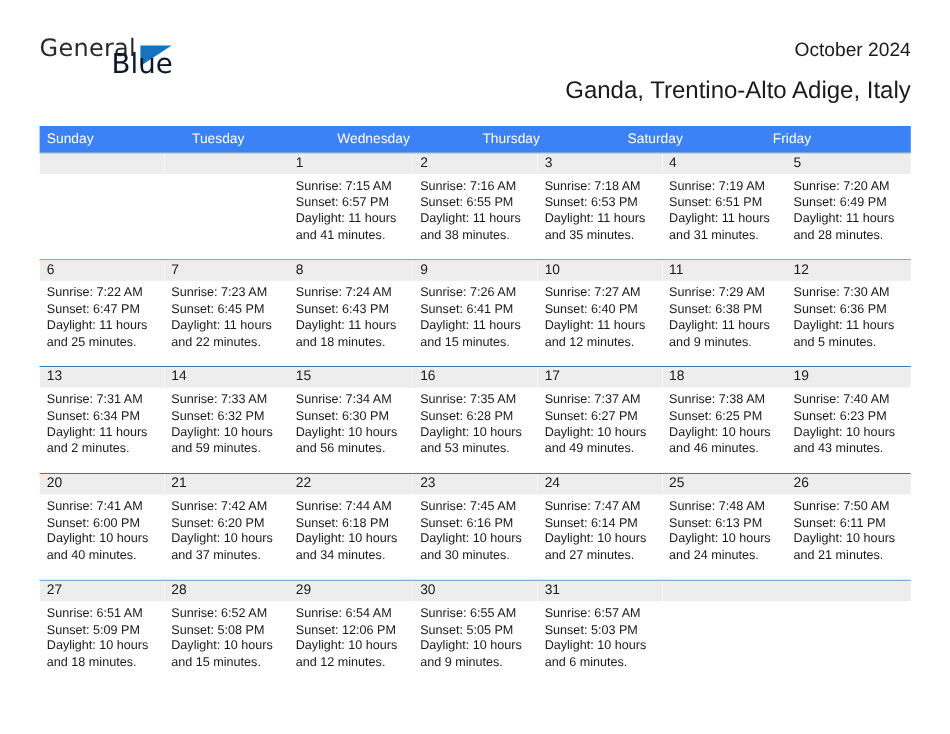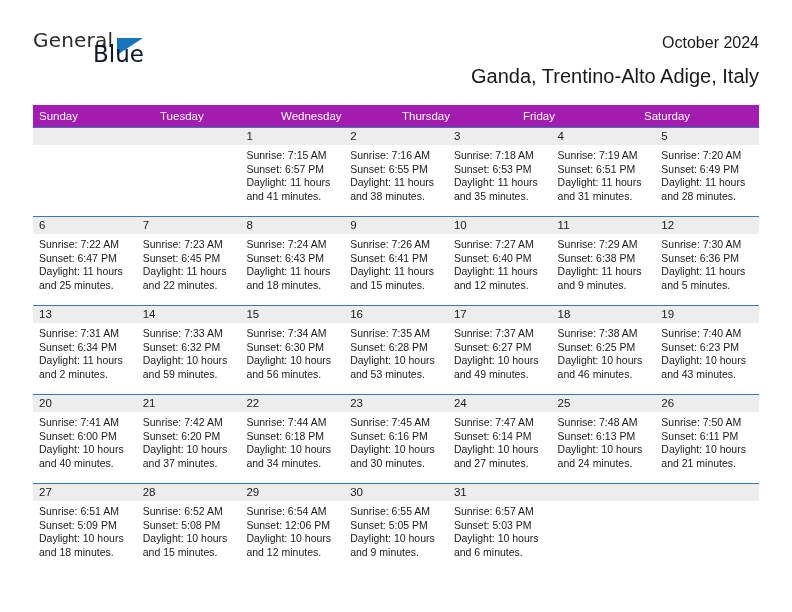--- a/index.html
+++ b/index.html
@@ -88,21 +88,21 @@
 
   
   .calendar {
     position: absolute;
     left: 33px;
     top: 105px;
     width: 726px;
   }
   .dow-row {
     display: flex;
-    background: #a21caf;
+    background: #3b82f6;
   }
   .dow-cell {
     flex: 1 1 0;
     box-sizing: border-box;
     padding: 4px 0 4px 6px;
     font-size: 11.5px;
     color: #ffffff;
     line-height: 14px;
     white-space: nowrap;
   }
@@ -166,22 +166,22 @@
 
   </div>
 
   <div class="calendar">
 
     <div class="dow-row">
       <div class="dow-cell">Sunday</div>
       <div class="dow-cell">Tuesday</div>
       <div class="dow-cell">Wednesday</div>
       <div class="dow-cell">Thursday</div>
+      <div class="dow-cell">Saturday</div>
       <div class="dow-cell">Friday</div>
-      <div class="dow-cell">Saturday</div>
     </div>
 
     <div class="week-row">
       <div class="day-cell empty">
         <div class="day-num"></div>
         <div class="day-body">
           <div></div>
           <div></div>
           <div class="dl"></div>
           <div class="dl"></div>

